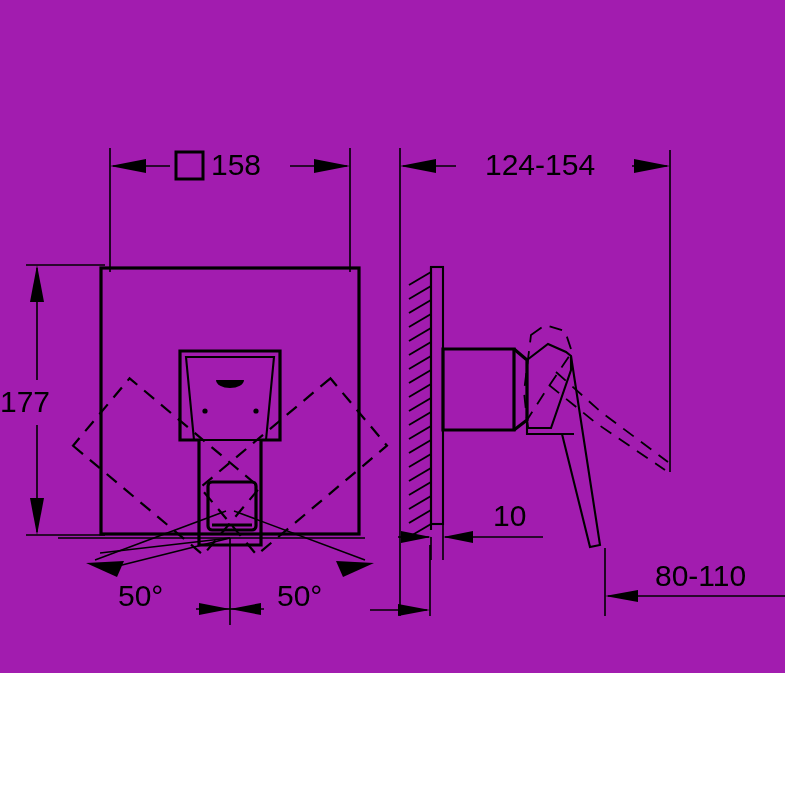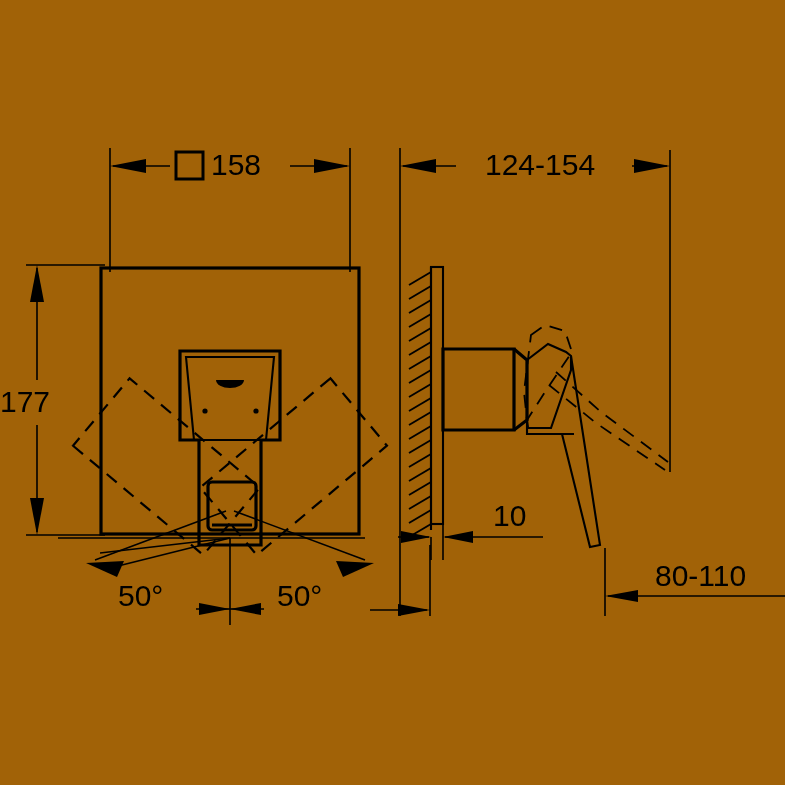--- a/index.html
+++ b/index.html
@@ -8,22 +8,22 @@
     background: #ffffff;
   }
   body {
     width: 785px;
     height: 785px;
     font-family: "Liberation Sans", sans-serif;
   }
   #sheet {
     position: relative;
     width: 785px;
-    height: 785px;
-    background: #a16207;
+    height: 673px;
+    background: #a21caf;
     overflow: hidden;
   }
   svg#drawing {
     display: block;
     width: 785px;
     height: 785px;
   }
   .dimtext {
     font-family: "Liberation Sans", sans-serif;
     font-size: 30px;

